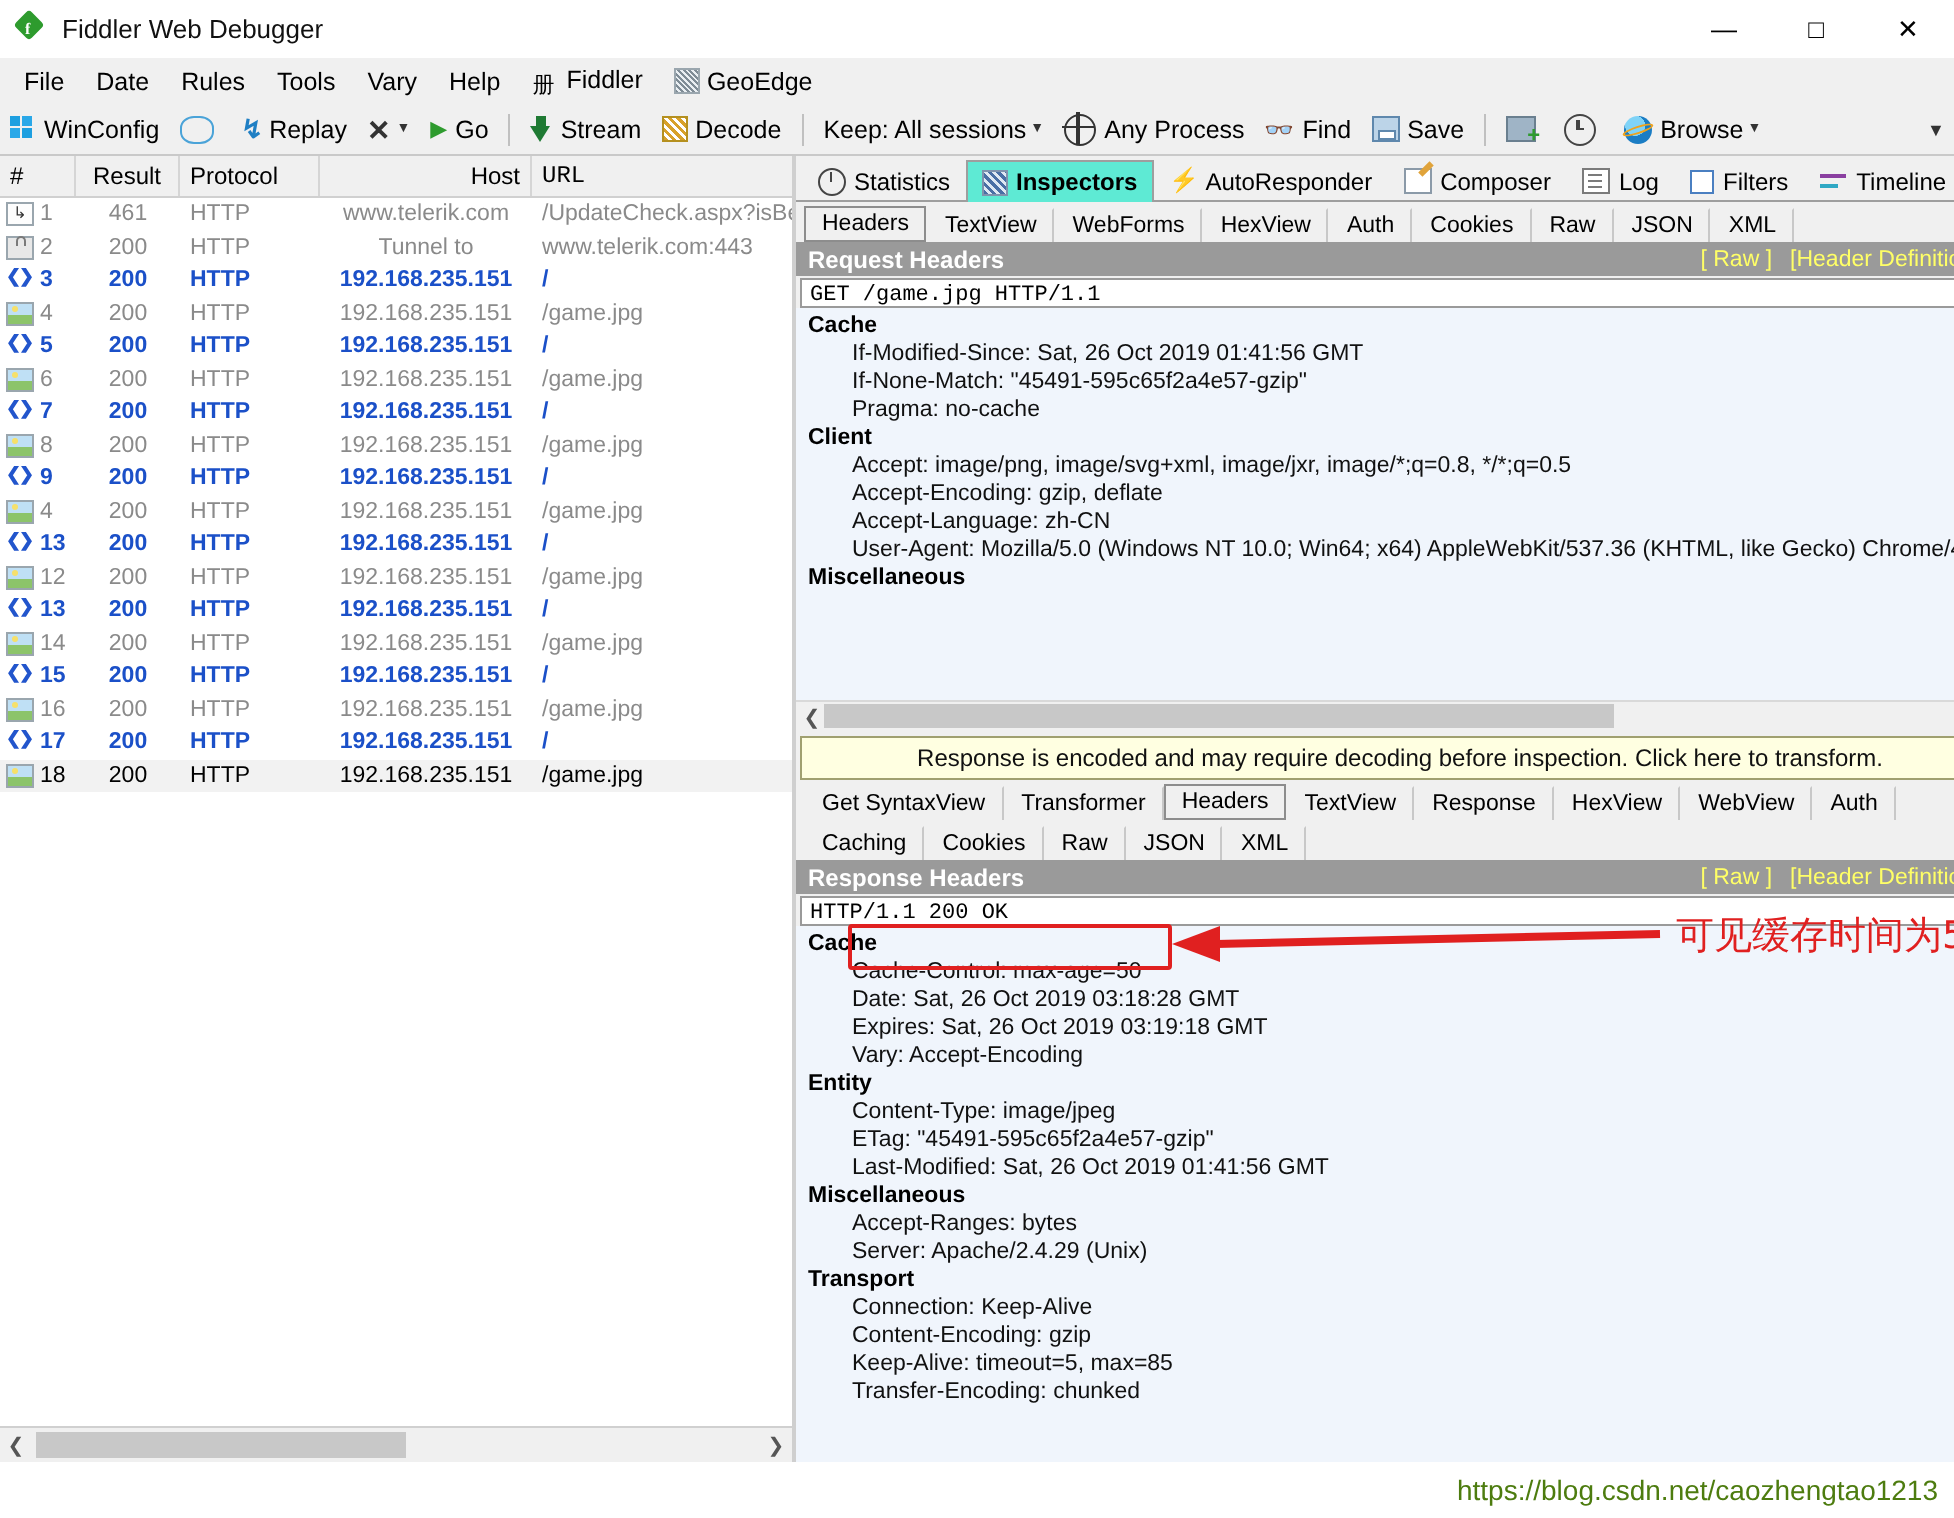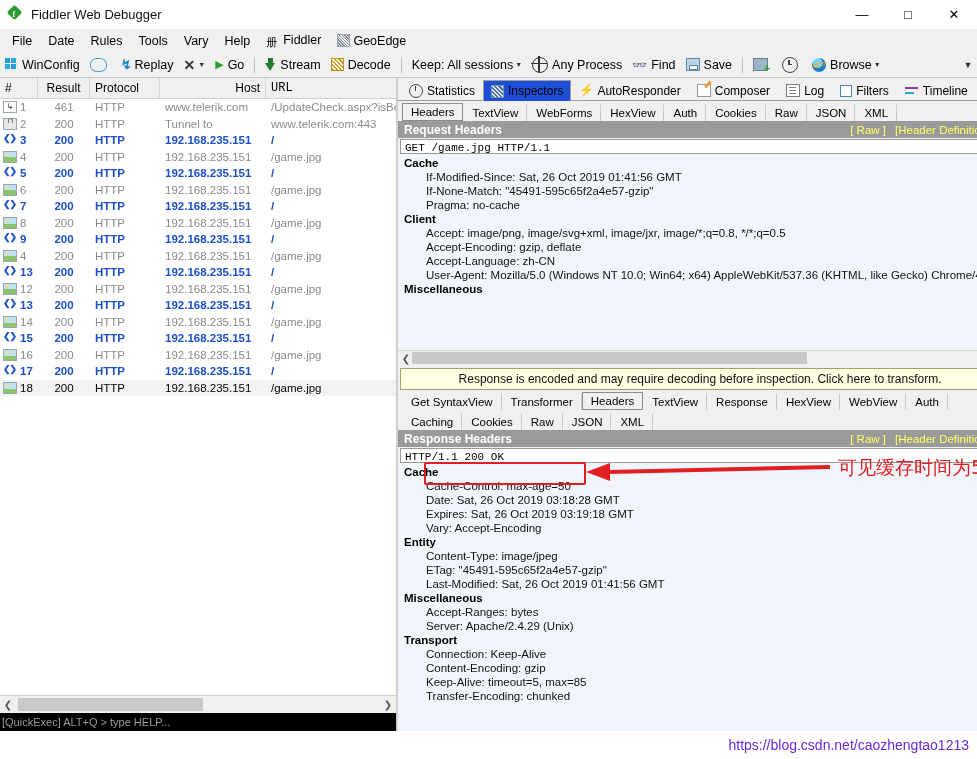--- a/index.html
+++ b/index.html
@@ -90,21 +90,21 @@
   .gh.host{width:106px;justify-content:flex-end;}
   .gh.url{flex:1;border-right:none;font-family:Liberation Mono, monospace;}
   .grid-body{flex:1;overflow:hidden;background:#fff;}
   .row{height:16.5px;display:flex;align-items:center;font-size:11.5px;color:#8a8a8a;}
   .row.blue{color:#1b50c8;font-weight:bold;}
   .row.sel{background:#f2f2f2;color:#000;font-weight:normal;}
   .c{box-sizing:border-box;padding:0 5px;overflow:hidden;white-space:nowrap;}
   .c.num{width:38px;display:flex;align-items:center;gap:3px;padding-left:3px;}
   .c.result{width:52px;text-align:center;padding:0;}
   .c.proto{width:70px;}
-  .c.host{width:106px;text-align:left;}
+  .c.host{width:106px;text-align:center;}
   .c.url{flex:1;}
   .ricon{width:14px;height:12px;flex:0 0 14px;position:relative;display:inline-block;}
   .ricon.code{background:transparent;}
   .ricon.code:before{content:"\276E\276F";font-size:9px;color:#2255cc;letter-spacing:-1px;position:absolute;left:0;top:-1px;font-weight:bold;}
   .ricon.img{background:linear-gradient(#bfe0f5 0 55%,#8cc46a 55% 100%);border:1px solid #9aa6ae;box-sizing:border-box;}
   .ricon.img:after{content:"";position:absolute;left:1.5px;top:1px;width:3.5px;height:3.5px;border-radius:50%;background:#f6e06a;}
   .ricon.redirect{border:1px solid #9aa6ae;background:#fdfdfd;box-sizing:border-box;color:#333;font-size:8px;text-align:center;line-height:10px;}
   .ricon.lock{border:1px solid #9aa6ae;background:#e8e8e8;box-sizing:border-box;}
   .ricon.lock:before{content:"";position:absolute;left:4px;top:-1px;width:5px;height:5px;border:1.3px solid #7a7a7a;border-bottom:none;border-radius:3px 3px 0 0;box-sizing:border-box;}
 
@@ -113,21 +113,21 @@
   .hs-track{flex:1;height:15px;background:#f0f0f0;position:relative;}
   .hs-thumb{position:absolute;left:2px;top:1px;width:185px;height:13px;background:#c8c8c8;}
 
   .quickexec{height:18px;background:#000;color:#9a9a9a;font-size:11px;display:flex;align-items:center;padding-left:2px;
     font-family:"Liberation Sans",sans-serif;}
 
   
   .insp-tabs{height:22px;display:flex;align-items:flex-end;background:#f0f0f0;padding-left:3px;border-bottom:1px solid #9e9e9e;}
   .itab{display:flex;align-items:center;gap:4px;height:20px;padding:0 7px;font-size:12px;background:#f0f0f0;
     border:1px solid transparent;border-bottom:none;box-sizing:border-box;}
-  .itab.active{background:#1d4ed8;border-color:#9e9e9e;position:relative;top:1px;height:21px;}
+  .itab.active{background:#5eead4;border-color:#9e9e9e;position:relative;top:1px;height:21px;font-weight:bold;}
   .mini{width:14px;height:13px;display:inline-block;position:relative;}
   .mini.stats{border:1.3px solid #444;border-radius:50%;width:12px;height:12px;}
   .mini.stats:before{content:"";position:absolute;left:4.5px;top:1.5px;width:1.2px;height:4.5px;background:#444;}
   .mini.insp{background:repeating-linear-gradient(45deg,#4a6fa5 0 1.5px,#dfe8f2 1.5px 3px);border:1px solid #7f93ae;box-sizing:border-box;width:13px;height:13px;}
   .mini.bolt{color:#3a6fbf;font-size:12px;line-height:12px;}
   .mini.comp{background:#fff;border:1px solid #8b9aa8;box-sizing:border-box;}
   .mini.comp:after{content:"";position:absolute;right:-2px;top:-2px;width:8px;height:3px;background:#e0a33a;transform:rotate(-45deg);}
   .mini.log{background:#fff;border:1px solid #7b7b7b;box-sizing:border-box;}
   .mini.log:after{content:"";position:absolute;left:2px;top:2px;width:7px;height:1px;background:#7b7b7b;
     box-shadow:0 3px 0 #7b7b7b,0 6px 0 #7b7b7b;}
@@ -156,21 +156,21 @@
   .notice{background:#ffffe1;border:1px solid #a0a070;margin:2px 2px 0 2px;text-align:center;font-size:12px;
     padding:3px 0;color:#111;}
 
   .req-panel{display:flex;flex-direction:column;height:265px;background:#f0f0f0;}
   .res-panel{display:flex;flex-direction:column;flex:1;background:#f0f0f0;}
 
   
   .anno-box{position:absolute;border:2px solid #e02020;border-radius:2px;pointer-events:none;}
   .anno-arrow{position:absolute;pointer-events:none;}
   .anno-text{position:absolute;color:#e02020;font-size:19px;font-family:"DejaVu Sans",sans-serif;pointer-events:none;white-space:nowrap;}
-  .watermark{position:absolute;right:8px;bottom:6px;color:#6d28d9;font-size:14px;pointer-events:none;}
+  .watermark{position:absolute;right:8px;bottom:6px;color:#4d7c0f;font-size:14px;pointer-events:none;}
 </style>
 </head>
 <body>
 
 <div class="app">
 
   <div class="titlebar">
     <div class="tb-icon">
       <span class="diamond"></span>
         <span class="inner">f</span>
@@ -461,21 +461,20 @@
             <div class="c url">/game.jpg</div>
           </div>
         </div>
       <div class="hscroll">
         <div class="hs-arrow">❮</div>
         <div class="hs-track">
             <div class="hs-thumb"></div>
           </div>
         <div class="hs-arrow">❯</div>
       </div>
-      <div class="quickexec">[QuickExec] ALT+Q &gt; type HELP...</div>
     </div>
 
     <div class="splitter"></div>
 
     <div class="right-pane">
 
       <div class="insp-tabs" id="insp-tabs">
           <div class="itab">
             <span class="mini stats"></span>
             <span>Statistics</span>

